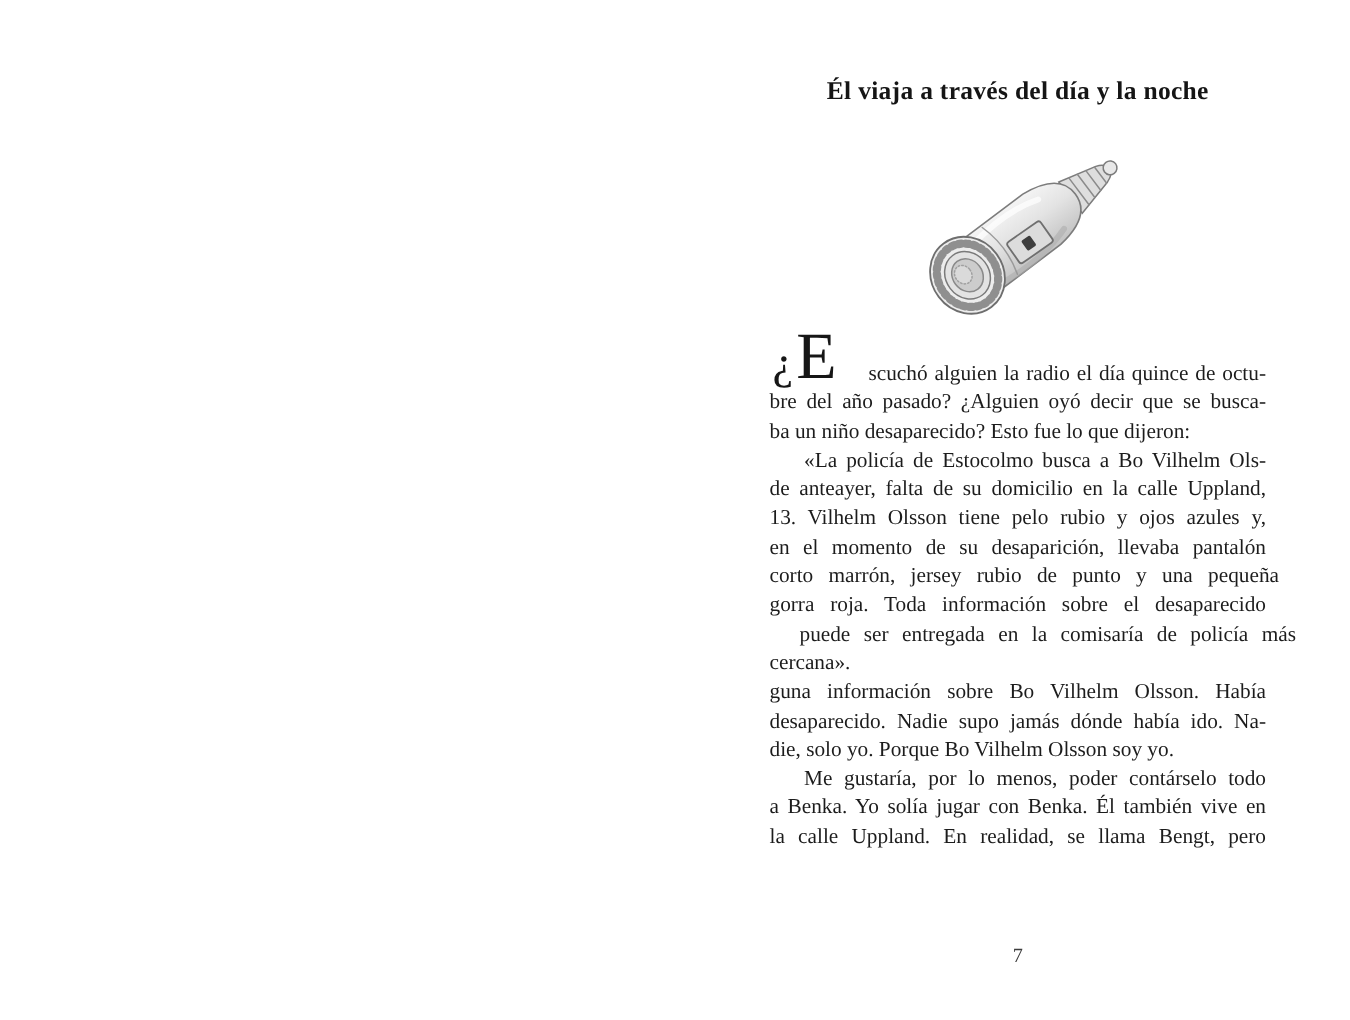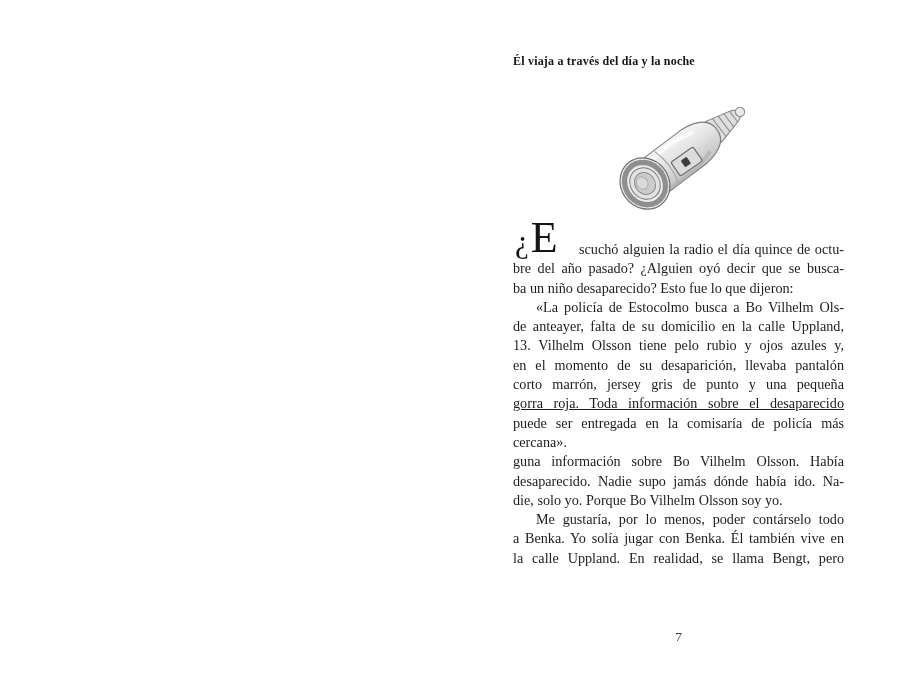--- a/index.html
+++ b/index.html
@@ -7,21 +7,21 @@
   .spread {
     position:relative; width:900px; height:680px; background:#ffffff;
     font-family:"Liberation Serif","DejaVu Serif",serif;
     color:#1b1b1b; overflow:hidden;
   }
   .left-page { position:absolute; left:0; top:0; width:450px; height:680px; background:#ffffff; }
   .right-page { position:absolute; left:450px; top:0; width:450px; height:680px; background:#ffffff; }
 
   .chapter-title {
     position:absolute; left:63px; top:50px; width:331px;
-    text-align:left; font-weight:bold; font-size:12px; line-height:22px;
+    text-align:center; font-weight:bold; font-size:17px; line-height:22px;
     letter-spacing:0.2px; color:#151515;
   }
 
   .illus { position:absolute; left:158px; top:100px; width:150px; height:118px; }
 
   .text-col {
     position:absolute; left:63px; top:240px; width:331px;
     font-size:14.2px; line-height:19.3px; color:#1c1c1c;
   }
   .line { display:block; white-space:nowrap; height:19.3px; }
@@ -87,23 +87,23 @@
 
     <div class="text-col">
       <div class="dropcap"><span class="dq">¿</span><span class="dl">E</span></div>
     <div class="line" style="text-indent: 66px;"><span style="word-spacing: 1.01758px; margin-top: 14px;">scuchó alguien la radio el día quince de octu-</span></div>
         <div class="line"><span style="word-spacing: 2.94097px;">bre del año pasado? ¿Alguien oyó decir que se busca-</span></div>
         <div class="line"><span>ba un niño desaparecido? Esto fue lo que dijeron:</span></div>
         <div class="line" style="text-indent: 23px;"><span style="word-spacing: 2.48828px;">«La policía de Estocolmo busca a Bo Vilhelm Ols-</span></div>
         <div class="line"><span style="word-spacing: 2.9184px;">de anteayer, falta de su domicilio en la calle Uppland,</span></div>
         <div class="line"><span style="word-spacing: 4.29688px;">13. Vilhelm Olsson tiene pelo rubio y ojos azules y,</span></div>
         <div class="line"><span style="word-spacing: 5.41295px;">en el momento de su desaparición, llevaba pantalón</span></div>
-        <div class="line"><span style="word-spacing: 6.6543px;">corto marrón, jersey gris de punto y una pequeña</span></div>
-        <div class="line"><span style="word-spacing: 6.98698px; text-decoration: underline;">gorra roja. Toda información sobre el desaparecido</span></div>
-        <div class="line"><span style="word-spacing: 5.42969px;">puede ser entregada en la comisaría de policía más</span></div>
+        <div class="line"><span style="word-spacing: 6.6543px;">corto marrón, jersey rubio de punto y una pequeña</span></div>
+        <div class="line"><span style="word-spacing: 6.98698px;">gorra roja. Toda información sobre el desaparecido</span></div>
+        <div class="line"><span style="word-spacing: 5.42969px; margin-left: 20px;">puede ser entregada en la comisaría de policía más</span></div>
         <div class="line"><span>cercana».</span></div>
         <div class="line"><span style="word-spacing: 7.21354px; text-align: right;">guna información sobre Bo Vilhelm Olsson. Había</span></div>
         <div class="line"><span style="word-spacing: 3.77902px;">desaparecido. Nadie supo jamás dónde había ido. Na-</span></div>
         <div class="line"><span>die, solo yo. Porque Bo Vilhelm Olsson soy yo.</span></div>
         <div class="line" style="text-indent: 23px;"><span style="word-spacing: 4.20536px;">Me gustaría, por lo menos, poder contárselo todo</span></div>
         <div class="line"><span style="word-spacing: 2.17031px;">a Benka. Yo solía jugar con Benka. Él también vive en</span></div>
         <div class="line"><span style="word-spacing: 5.2793px;">la calle Uppland. En realidad, se llama Bengt, pero</span></div>
       </div>
 
     <div class="page-number">7</div>

